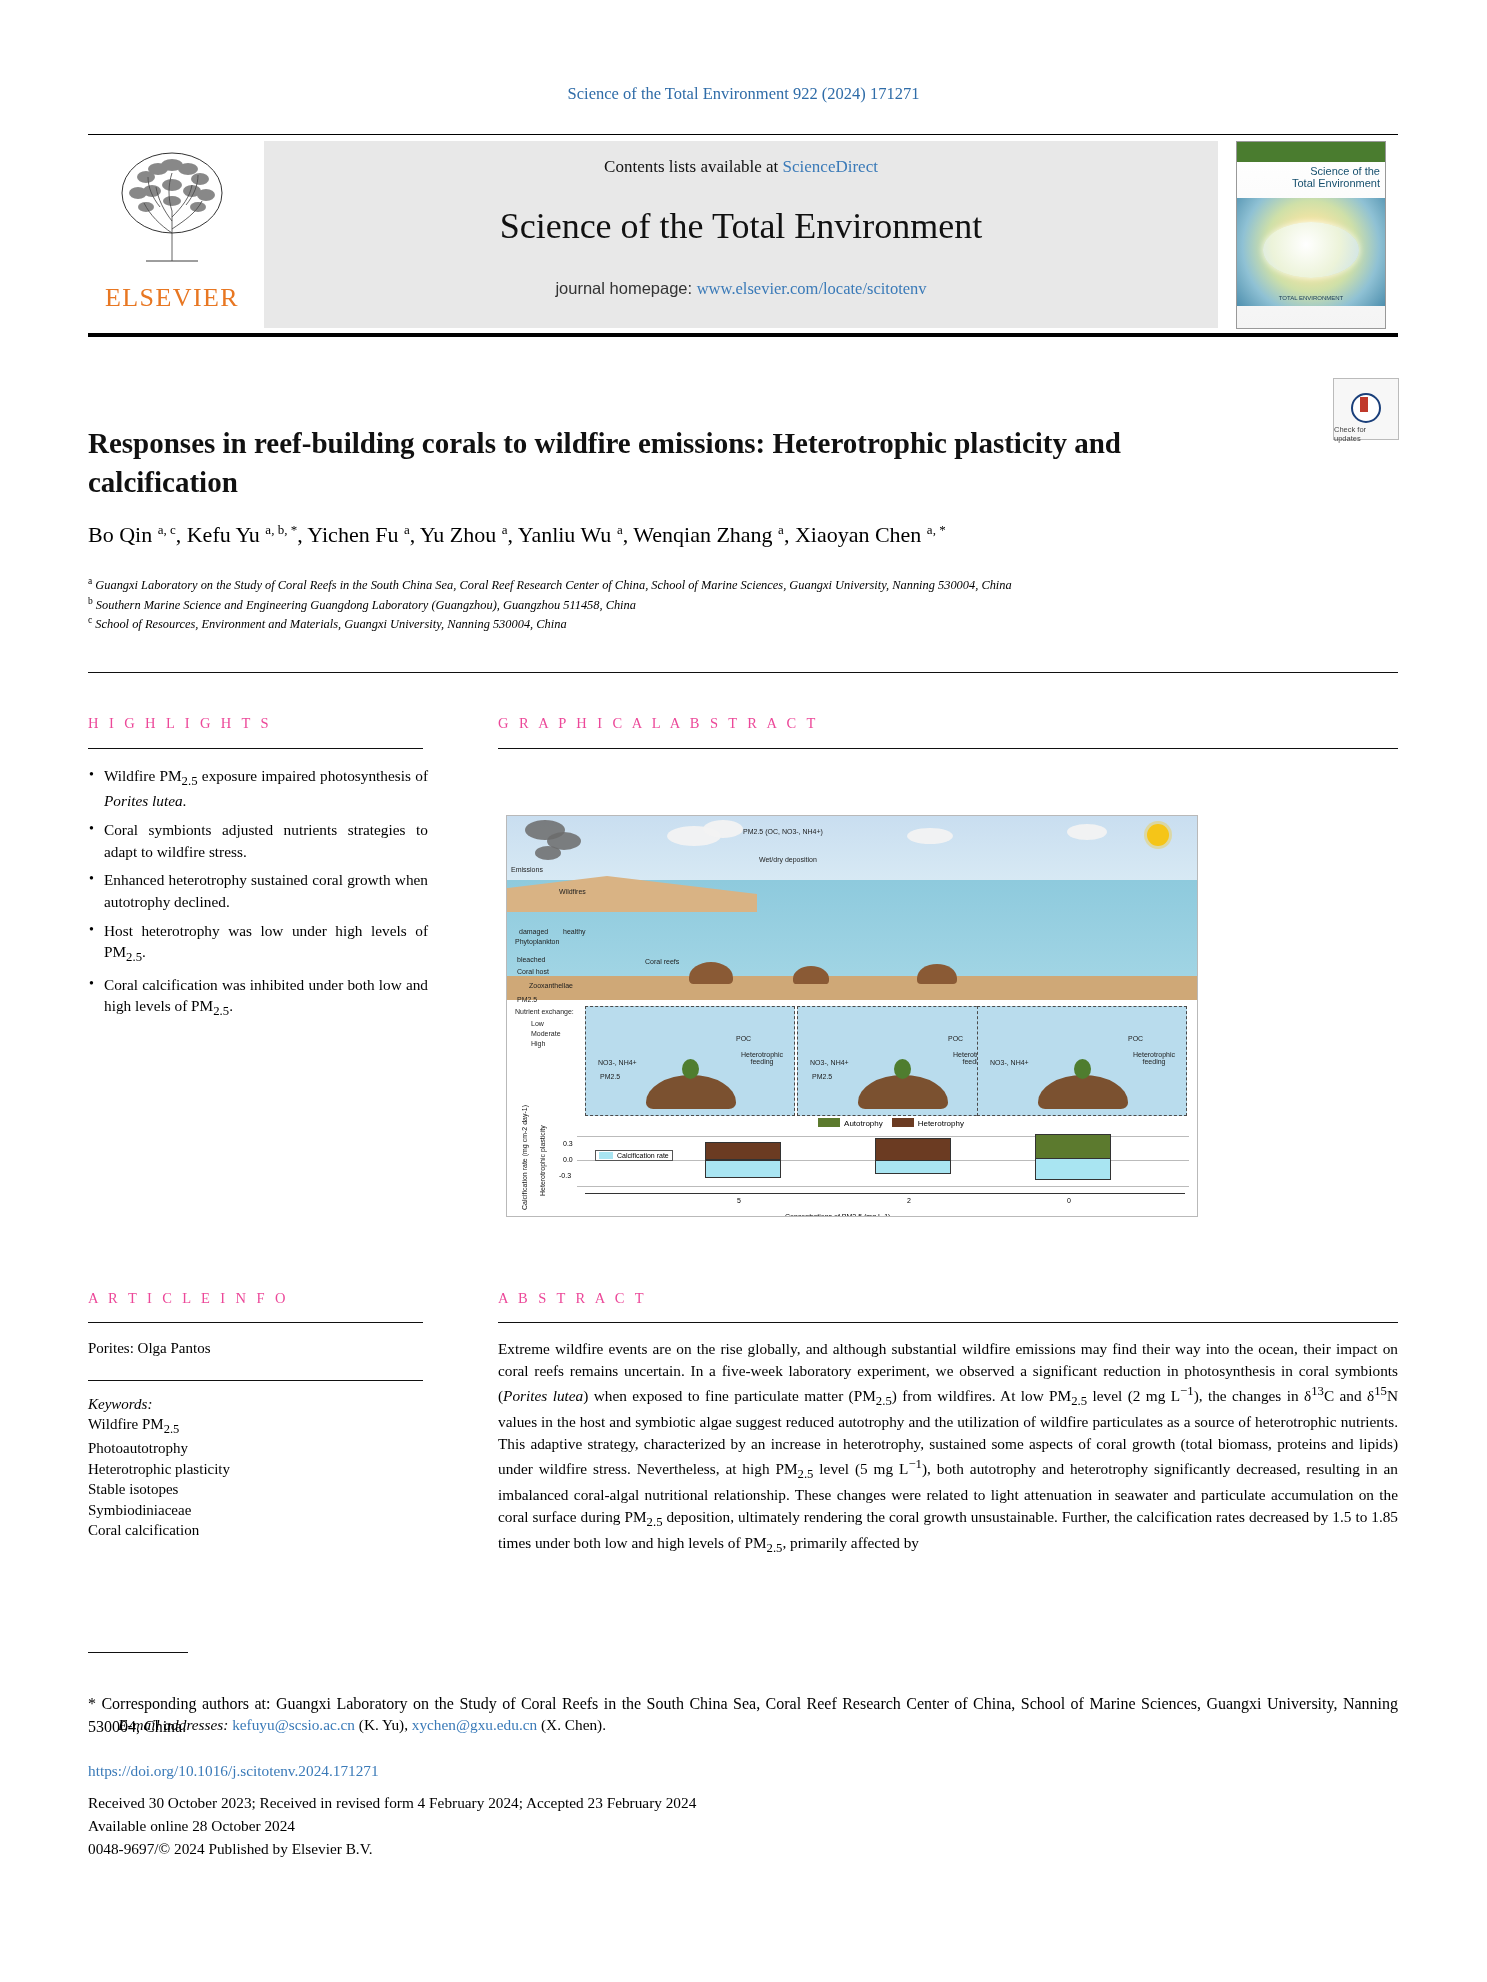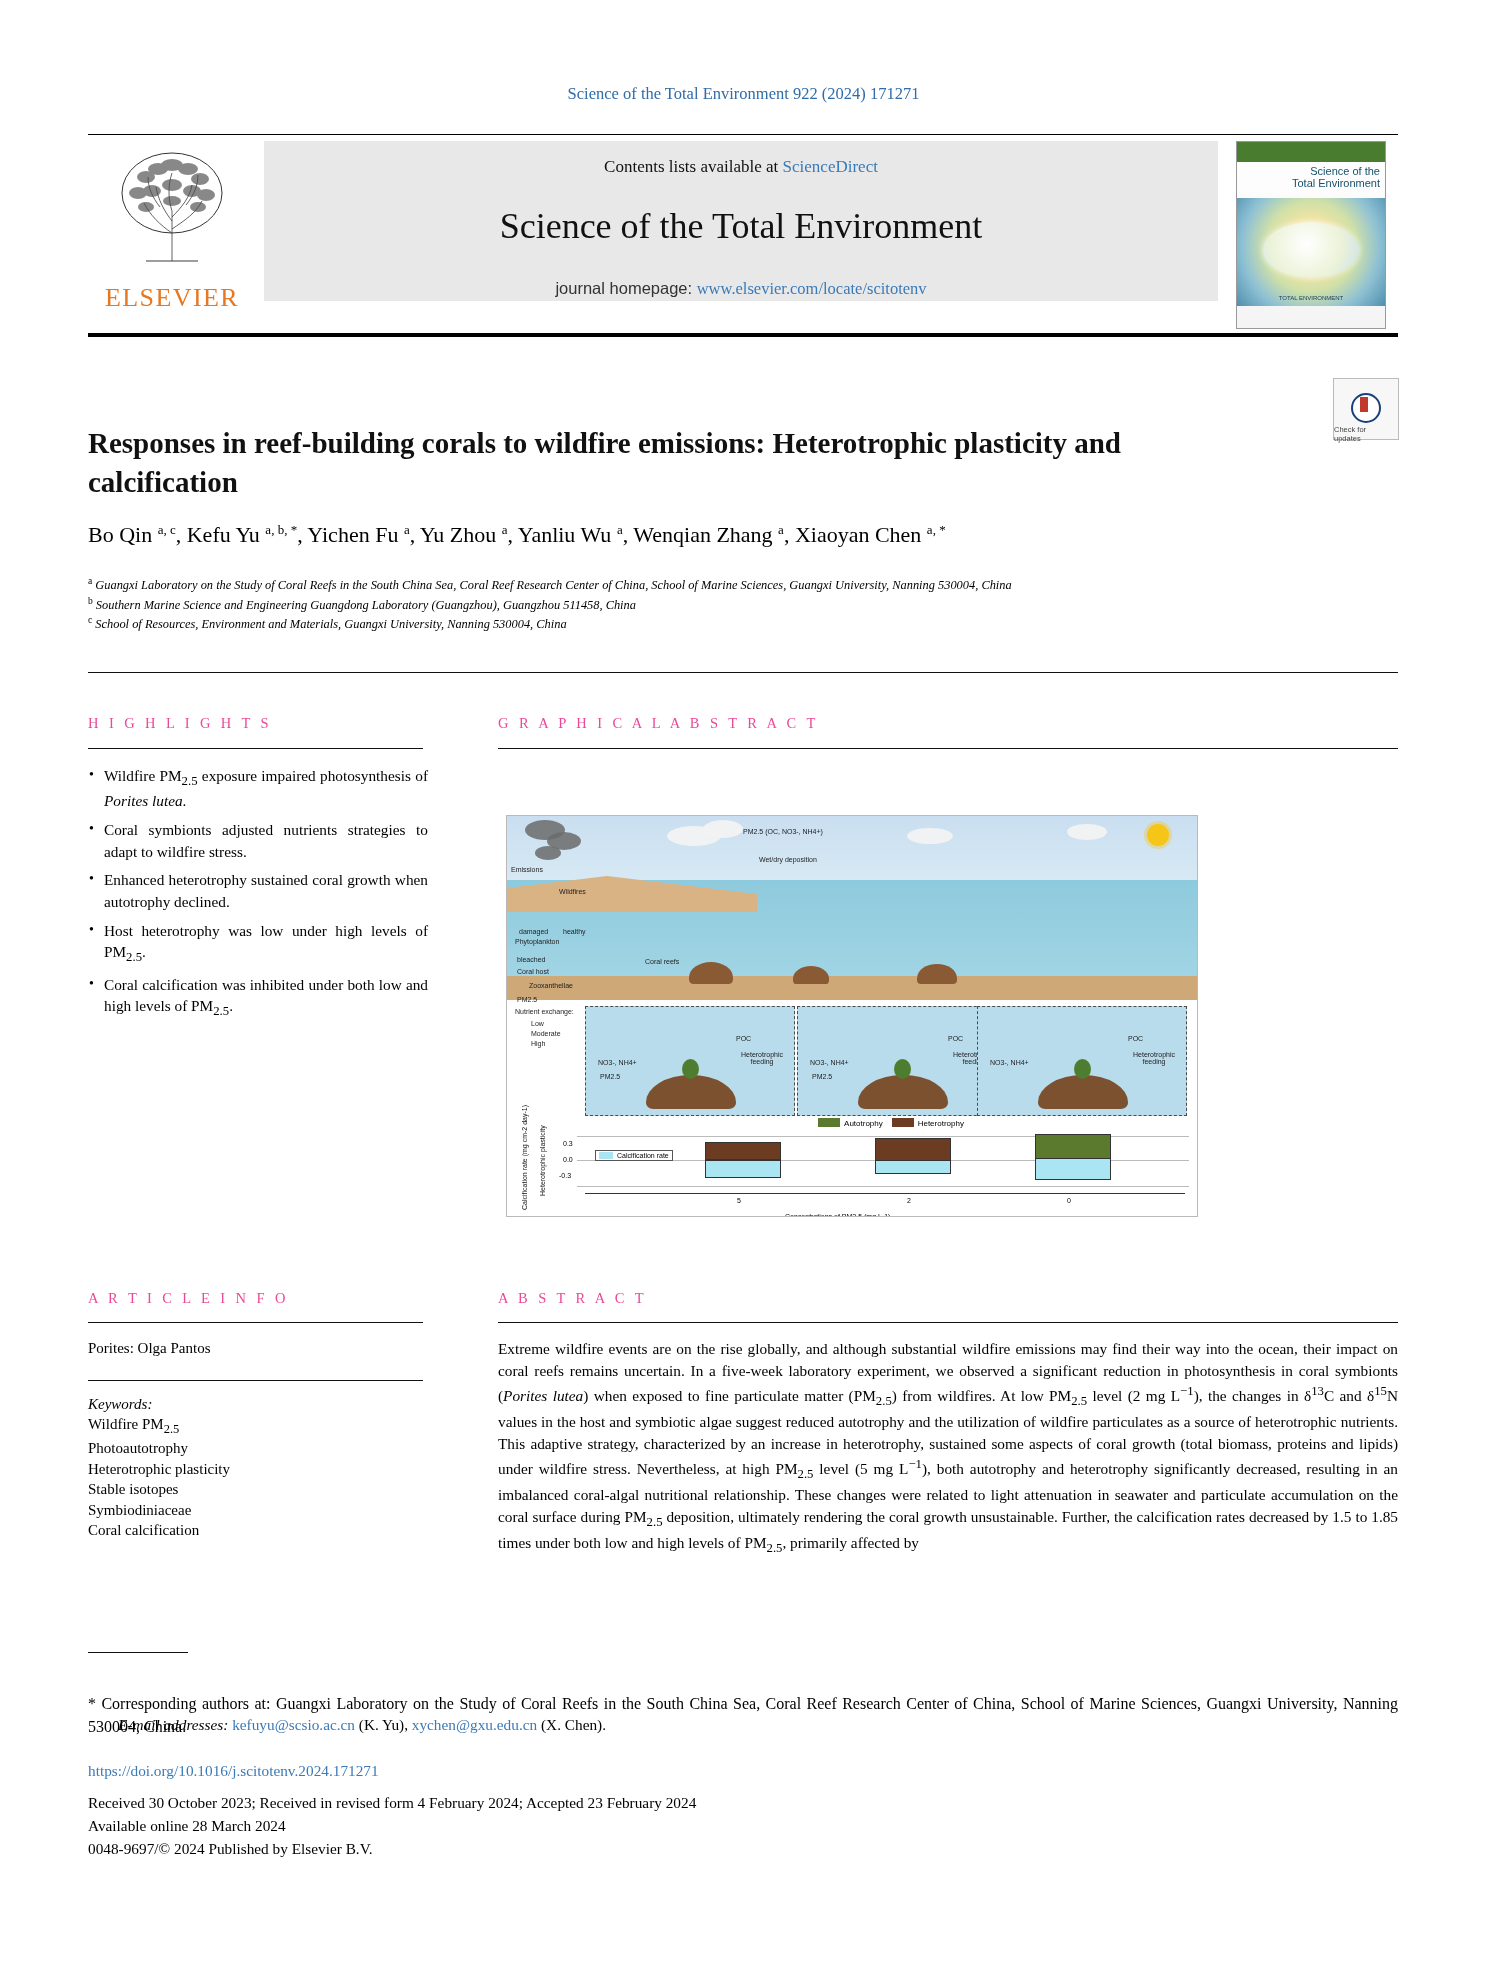--- a/index.html
+++ b/index.html
@@ -56,21 +56,21 @@
     font-size: 26px;
     letter-spacing: 1.4px;
     color: #e87722;
     margin-top: 2px;
   }
   .journal-box {
     position: absolute;
     left: 176px;
     top: 6px;
     width: 954px;
-    height: 160px;
+    height: 187px;
     background: #e8e8e8;
     text-align: center;
   }
   .contents-line {
     font-size: 17px;
     padding-top: 16px;
     color: #111;
   }
   .contents-line a { color: #3a7ab8; text-decoration: none; }
   .journal-title {
@@ -677,17 +677,17 @@
   <div class="emails">
     <i>E-mail addresses:</i>
     <a href="#">kefuyu@scsio.ac.cn</a>
     <span>(K. Yu),</span>
     <a href="#">xychen@gxu.edu.cn</a>
     <span>(X. Chen).</span>
   </div>
   <div class="doi"><span>https://doi.org/10.1016/j.scitotenv.2024.171271</span></div>
   <div class="hist">
     <div>Received 30 October 2023; Received in revised form 4 February 2024; Accepted 23 February 2024</div>
-    <div>Available online 28 March 2024</div>
+    <div>Available online 28 October 2024</div>
     <div>0048-9697/© 2024 Published by Elsevier B.V.</div>
   </div>
 
 </div>
 
 </body></html>

